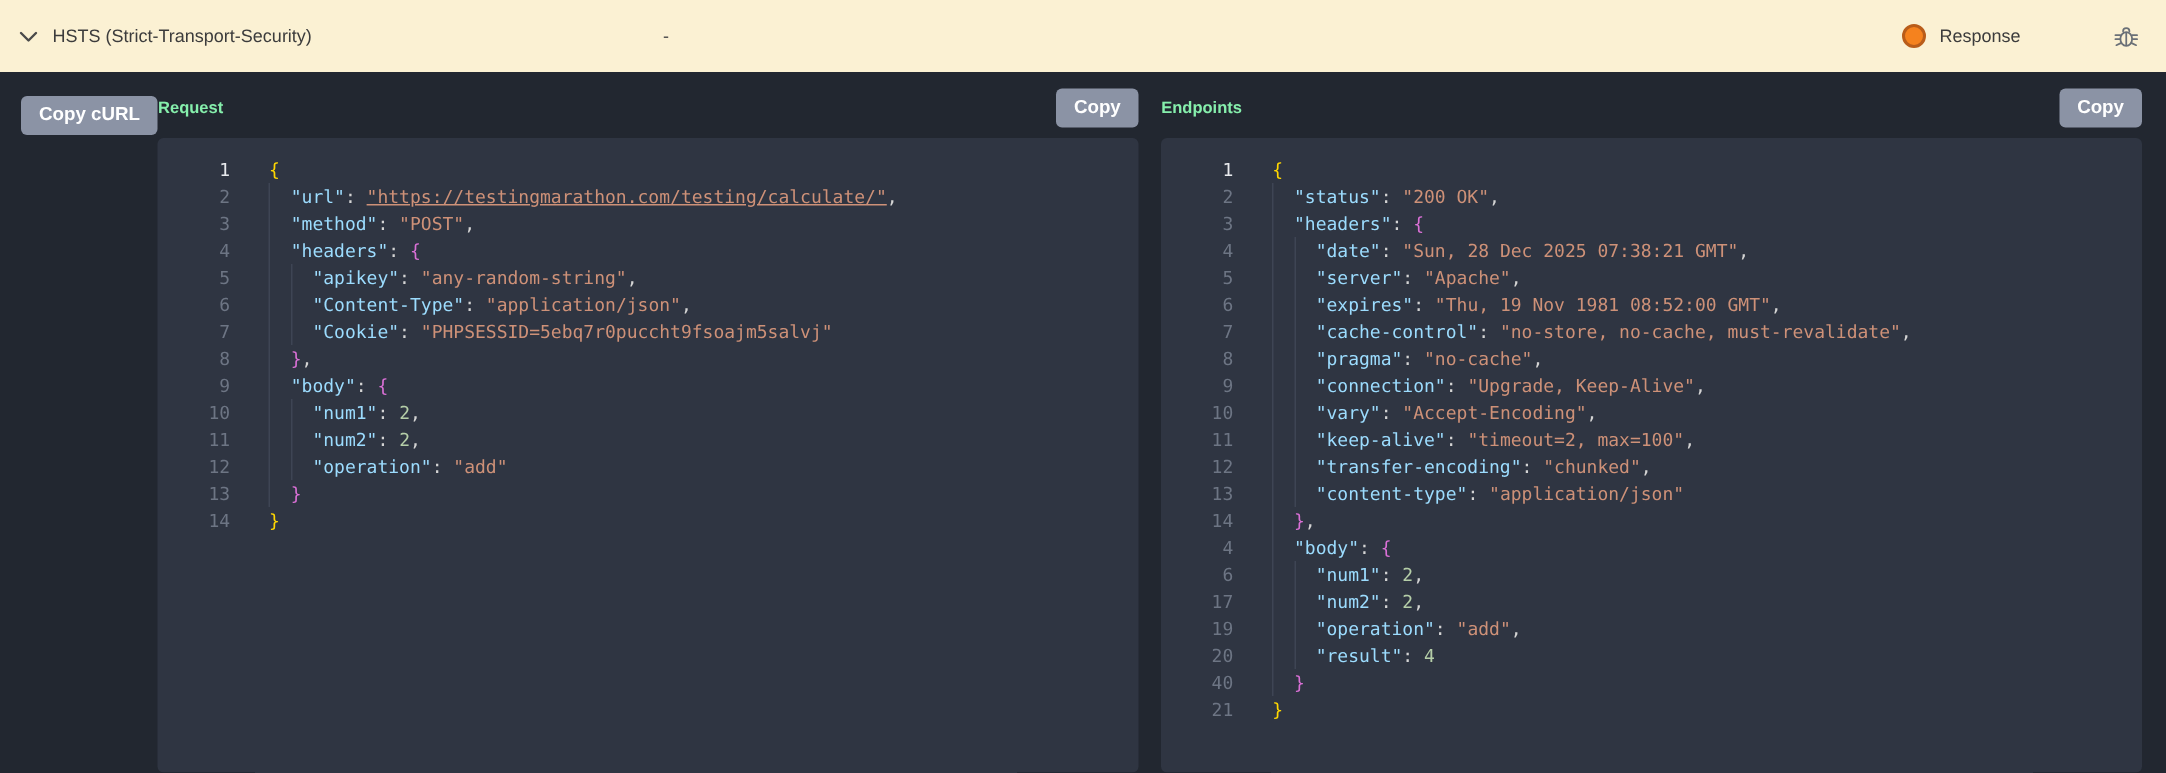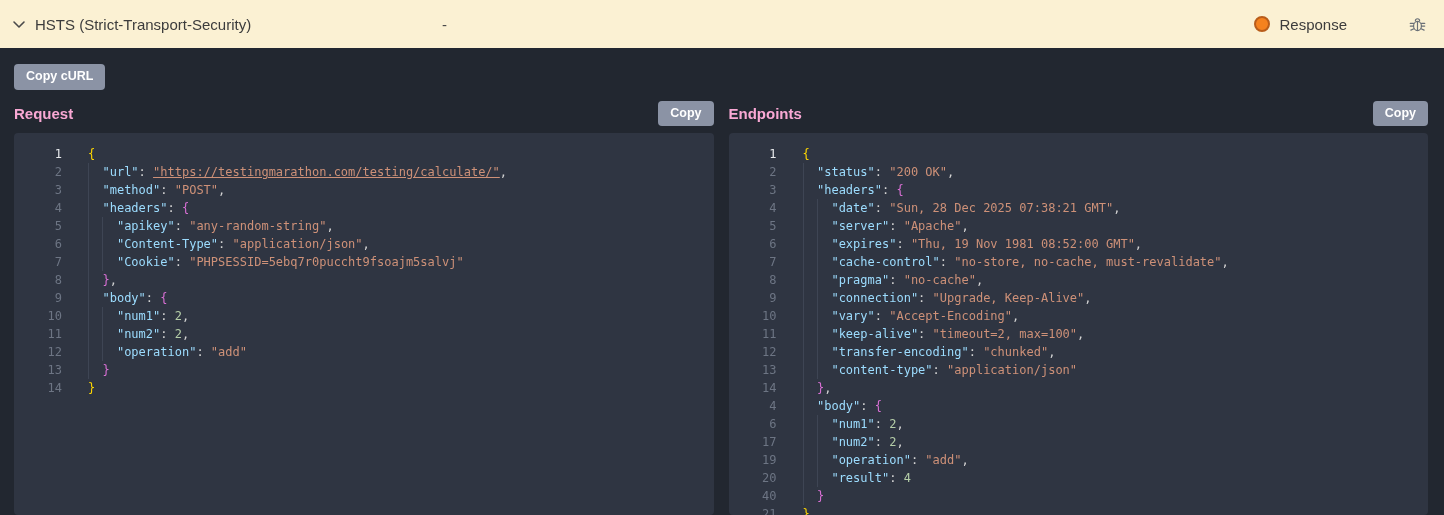--- a/index.html
+++ b/index.html
@@ -2,44 +2,44 @@
 <html><head>
 <meta charset="utf-8">
 <style>
   * { margin:0; padding:0; box-sizing:border-box; }
   html,body { width:1444px; height:515px; overflow:hidden; }
   body { background:#222730; font-family:"Liberation Sans", sans-serif; }
 
   
   .topbar {
     height:48px; background:#fbf1d3; display:flex; align-items:center;
-    color:#3c3c3c; font-size:15px;
+    color:#3c3c3c; font-size:12px;
   }
   .tb-chevron { width:26px; padding-left:12px; display:flex; align-items:center; cursor:pointer; }
   .tb-name { width:416px; padding-left:9px; white-space:nowrap; overflow:hidden; }
   .tb-desc { width:410px; white-space:nowrap; overflow:hidden; }
   .tb-dash { flex:1; color:#4a4a4a; }
   .tb-status { display:flex; align-items:center; gap:9px; margin-right:62px; }
   .status-dot { width:16px; height:16px; border-radius:50%; background:#f5821e; border:2px solid #b95d1a; }
   .tb-bug { margin-right:18px; display:flex; align-items:center; cursor:pointer; }
 
   
-  .content { height:467px; padding:0 16px 0 14px; display:flex; flex-direction:column; }
+  .content { height:467px; padding:0 16px 0 14px; display:flex; flex-direction:row; }
 
   .btn {
     display:inline-block; background:#8b93a5; color:#fff; font-weight:700;
     font-size:12.5px; line-height:1; border:none; border-radius:4px;
     padding:6px 12px 7px; cursor:pointer; font-family:"Liberation Sans", sans-serif;
   }
   .curl-row { margin-top:16px; }
 
   .panels { display:flex; gap:15px; flex:1; min-height:0; }
   .panel { flex:1; display:flex; flex-direction:column; min-width:0; }
   .panel-head { display:flex; justify-content:space-between; align-items:center; margin:11px 0 7px; }
-  .panel-title { color:#f9a8d4; font-size:15px; font-weight:700; }
+  .panel-title { color:#86efac; font-size:11px; font-weight:700; }
 
   .code {
     flex:1; background:#2f3542; border-radius:4px; padding-top:12px;
     overflow:hidden; font-family:"DejaVu Sans Mono","Liberation Mono",monospace;
     font-size:12px;
   }
   .code-line { display:flex; height:18px; line-height:18px; }
   .ln { width:48px; flex:none; text-align:right; color:#6d7584; user-select:none; }
   .ln-active { color:#e8eaed; }
   .lc { position:relative; white-space:pre; margin-left:26px; color:#d4d4d4; }

